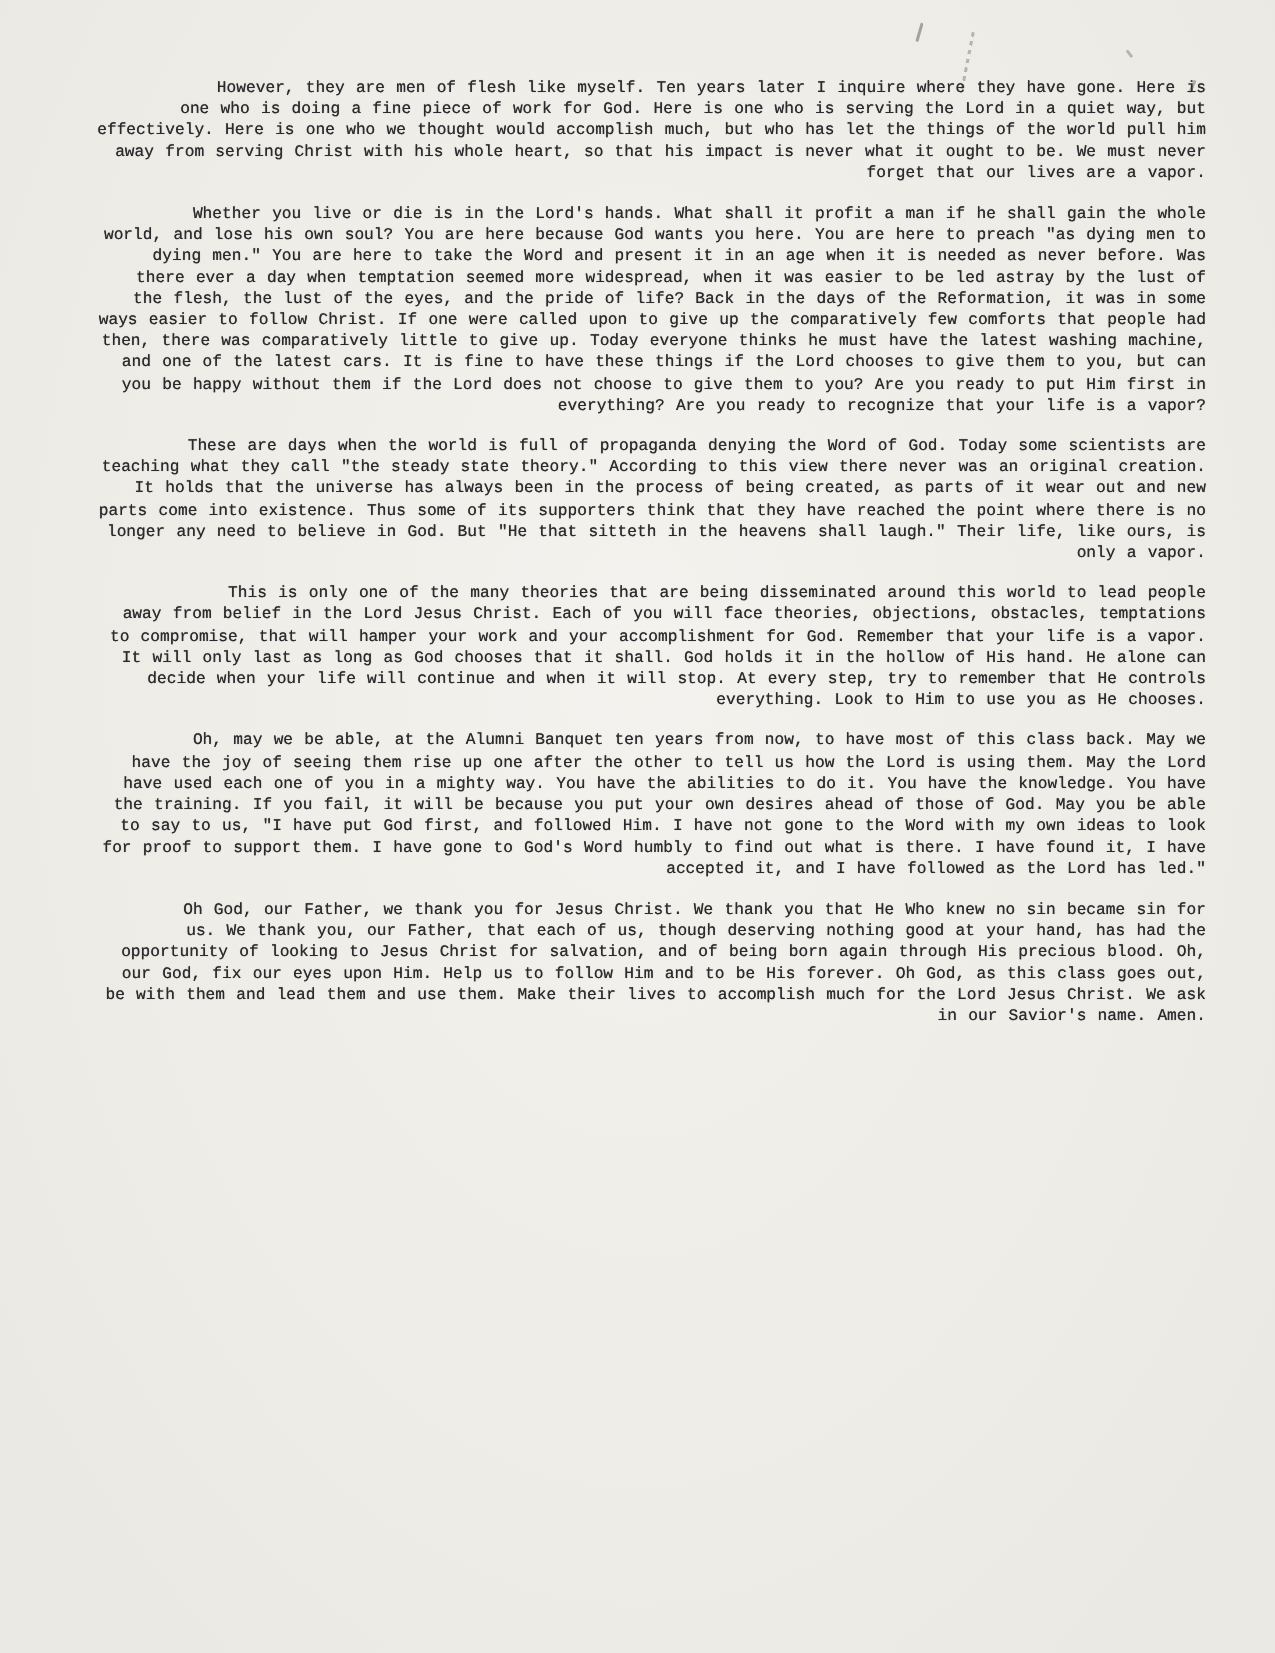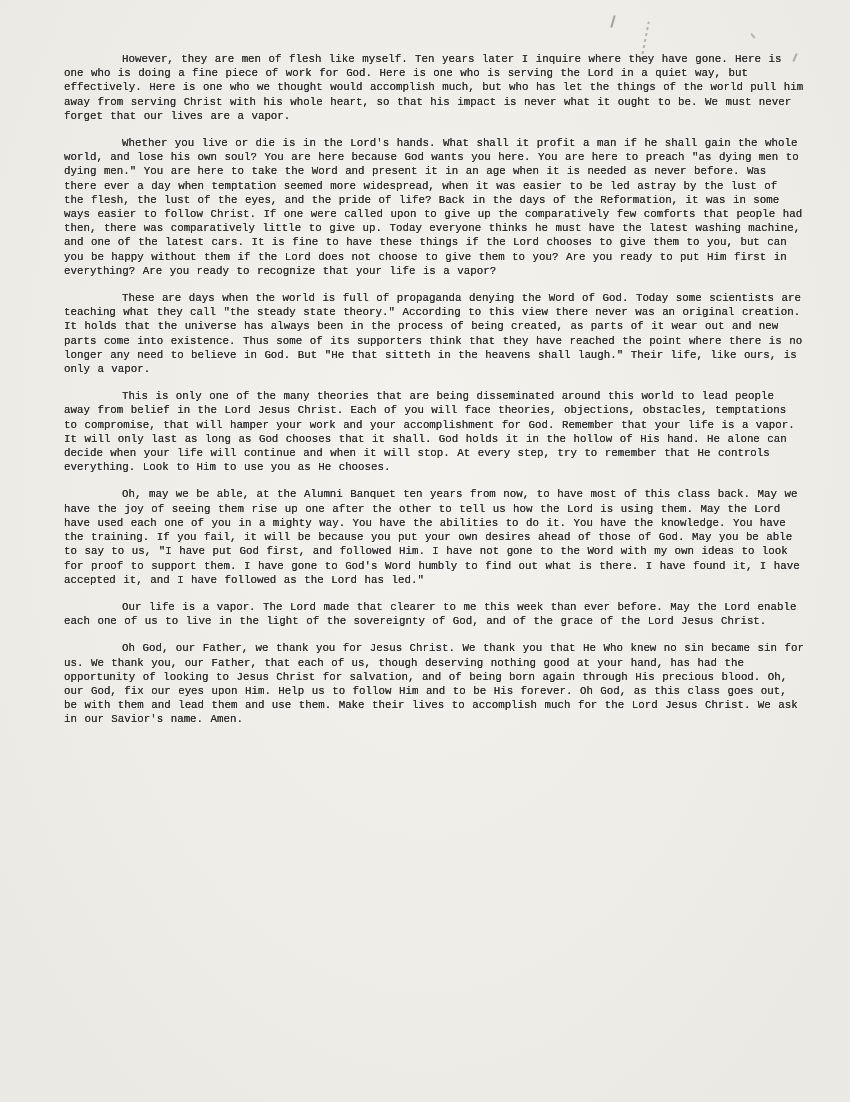--- a/index.html
+++ b/index.html
@@ -31,20 +31,21 @@
     font-family: "Liberation Mono", "DejaVu Sans Mono", monospace;
     font-size: 10.8px;
     line-height: 14.2px;
     color: #2b2b2d;
     text-shadow: 0 0 0.45px rgba(43,43,45,0.85);
   }
   .text-block p {
     margin: 0 0 13px 0;
     text-indent: 58px;
     word-spacing: 1px;
+    text-align: right;
   }
   .pencil-mark {
     position: absolute;
     background: #8d887f;
     width: 1.6px;
     border-radius: 1px;
   }
   .pencil-mark.dashed {
     background: repeating-linear-gradient(
       to bottom,
@@ -62,17 +63,16 @@
   <div class="pencil-mark dashed" style="left:644px; top:21px; height:40px; transform:rotate(11deg); opacity:0.6;"></div>
   <div class="pencil-mark" style="left:752px; top:33px; height:6px; transform:rotate(-38deg); opacity:0.55;"></div>
   <div class="pencil-mark" style="left:794px; top:53px; height:9px; transform:rotate(24deg); opacity:0.65;"></div>
 
   <div class="text-block">
     <p>However, they are men of flesh like myself.  Ten years later I inquire where they have gone.  Here is one who is doing a fine piece of work for God.  Here is one who is serving the Lord in a quiet way, but effectively.  Here is one who we thought would accomplish much, but who has let the things of the world pull him away from serving Christ with his whole heart, so that his impact is never what it ought to be.  We must never forget that our lives are a vapor.</p>
     <p>Whether you live or die is in the Lord's hands.  What shall it profit a man if he shall gain the whole world, and lose his own soul?  You are here because God wants you here.  You are here to preach "as dying men to dying men." You are here to take the Word and present it in an age when it is needed as never before.  Was there ever a day when temptation seemed more widespread, when it was easier to be led astray by the lust of the flesh, the lust of the eyes, and the pride of life?  Back in the days of the Reformation, it was in some ways easier to follow Christ.  If one were called upon to give up the comparatively few comforts that people had then, there was comparatively little to give up.  Today everyone thinks he must have the latest washing machine, and one of the latest cars.  It is fine to have these things if the Lord chooses to give them to you, but can you be happy without them if the Lord does not choose to give them to you?  Are you ready to put Him first in everything?  Are you ready to recognize that your life is a vapor?</p>
     <p>These are days when the world is full of propaganda denying the Word of God.  Today some scientists are teaching what they call "the steady state theory."  According to this view there never was an original creation.  It holds that the universe has always been in the process of being created, as parts of it wear out and new parts come into existence.  Thus some of its supporters think that they have reached the point where there is no longer any need to believe in God.  But "He that sitteth in the heavens shall laugh."  Their life, like ours, is only a vapor.</p>
     <p>This is only one of the many theories that are being disseminated around this world to lead people away from belief in the Lord Jesus Christ.  Each of you will face theories, objections, obstacles, temptations to compromise, that will hamper your work and your accomplishment for God.  Remember that your life is a vapor.  It will only last as long as God chooses that it shall.  God holds it in the hollow of His hand.  He alone can decide when your life will continue and when it will stop.  At every step, try to remember that He controls everything.  Look to Him to use you as He chooses.</p>
     <p>Oh, may we be able, at the Alumni Banquet ten years from now, to have most of this class back.  May we have the joy of seeing them rise up one after the other to tell us how the Lord is using them.  May the Lord have used each one of you in a mighty way.  You have the abilities to do it.  You have the knowledge.  You have the training.  If you fail, it will be because you put your own desires ahead of those of God.  May you be able to say to us, "I have put God first, and followed Him.  I have not gone to the Word with my own ideas to look for proof to support them.  I have gone to God's Word humbly to find out what is there.  I have found it, I have accepted it, and I have followed as the Lord has led."</p>
-    <p>Our life is a vapor.  The Lord made that clearer to me this week than ever before.  May the Lord enable each one of us to live in the light of the sovereignty of God, and of the grace of the Lord Jesus Christ.</p>
     <p>Oh God, our Father, we thank you for Jesus Christ.  We thank you that He Who knew no sin became sin for us.  We thank you, our Father, that each of us, though deserving nothing good at your hand, has had the opportunity of looking to Jesus Christ for salvation, and of being born again through His precious blood.  Oh, our God, fix our eyes upon Him.  Help us to follow Him and to be His forever.  Oh God, as this class goes out, be with them and lead them and use them.  Make their lives to accomplish much for the Lord Jesus Christ.  We ask in our Savior's name.  Amen.</p>
   </div>
 
 </div>
 
 </body></html>

